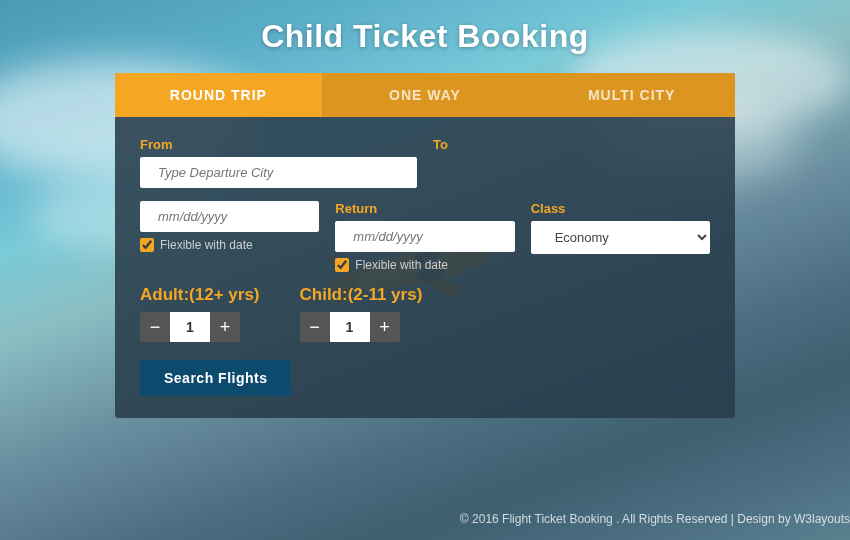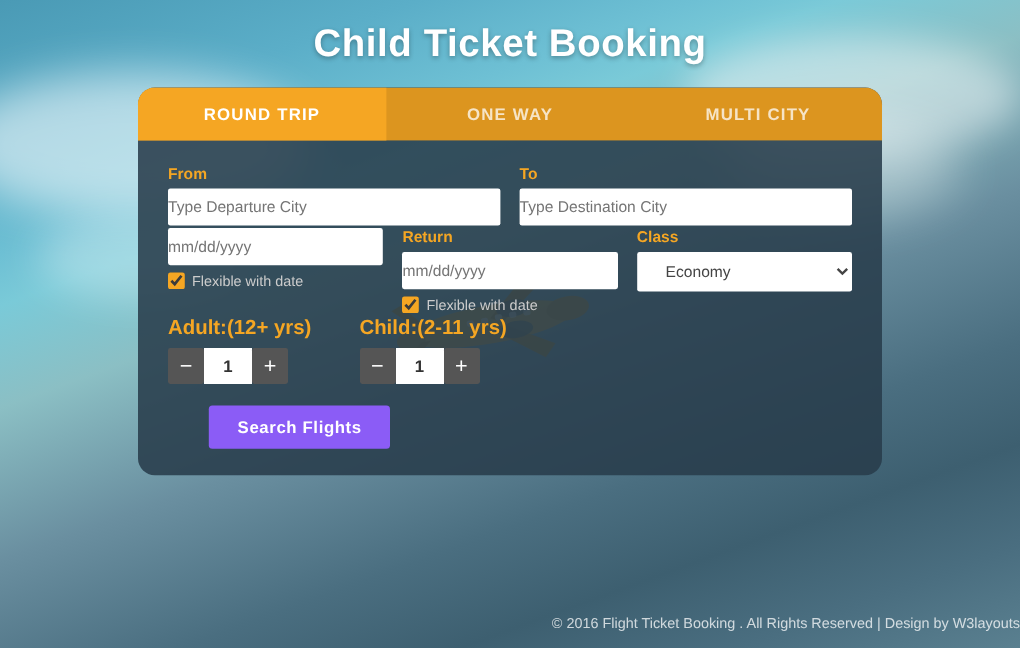--- a/index.html
+++ b/index.html
@@ -94,21 +94,21 @@
       font-weight: 700;
       text-align: center;
       margin-bottom: 18px;
       text-shadow: 0 1px 4px rgba(0,0,0,0.3);
       letter-spacing: 0.5px;
     }
 
     .booking-card {
       background: rgba(40, 60, 75, 0.88);
       width: 620px;
-      border-radius: 14px;
+      border-radius: 3px;
       overflow: hidden;
     }
 
     
     .tabs {
       display: flex;
       background: #f5a623;
     }
 
     .tab {
@@ -133,45 +133,46 @@
     }
 
     
     .form-area {
       padding: 20px 25px 22px;
     }
 
     .row {
       display: flex;
       gap: 16px;
-      margin-bottom: 2px;
+      margin-bottom: 13px;
     }
 
     .field {
       display: flex;
       flex-direction: column;
       flex: 1;
     }
 
     .field label {
       color: #f5a623;
       font-size: 13px;
       font-weight: 600;
       margin-bottom: 5px;
     }
 
     .field input[type="text"] {
       background: #fff;
       border: none;
       border-radius: 2px;
-      padding: 8px 0;
+      padding: 8px 18px;
       font-size: 13px;
       color: #a16207;
       outline: none;
       width: 100%;
+      font-style: italic;
     }
 
     .field select {
       background: #fff;
       border: none;
       border-radius: 2px;
       padding: 8px 20px;
       font-size: 13px;
       color: #444;
       outline: none;
@@ -243,30 +244,29 @@
       background: #fff;
       display: flex;
       align-items: center;
       justify-content: center;
       font-size: 14px;
       color: #333;
       font-weight: 600;
     }
 
     .search-btn {
-      background: #8b5cf6;
+      background: #0c4a6e;
       color: #fff;
       border: none;
       border-radius: 3px;
       padding: 10px 24px;
       font-size: 14px;
       font-weight: 600;
       cursor: pointer;
       letter-spacing: 0.5px;
-      margin-left: 34px;
     }
 
     .footer {
       position: absolute;
       bottom: 14px;
       width: 100%;
       text-align: right;
       color: rgba(255,255,255,0.75);
       font-size: 12px;
       z-index: 2;
@@ -324,21 +324,20 @@
     <div class="form-area">
 
       
       <div class="row">
         <div class="field">
           <label>From</label>
           <input type="text" placeholder="Type Departure City" style="">
         </div>
         <div class="field">
           <label>To</label>
-          <input type="text" placeholder="Type Destination City" style="">
         </div>
       </div>
 
       
       <div class="row">
         <div class="field">
           <input type="text" placeholder="mm/dd/yyyy" style="">
           <div class="flex-check">
             <input type="checkbox" checked="" style="">
             <span>Flexible with date</span>

